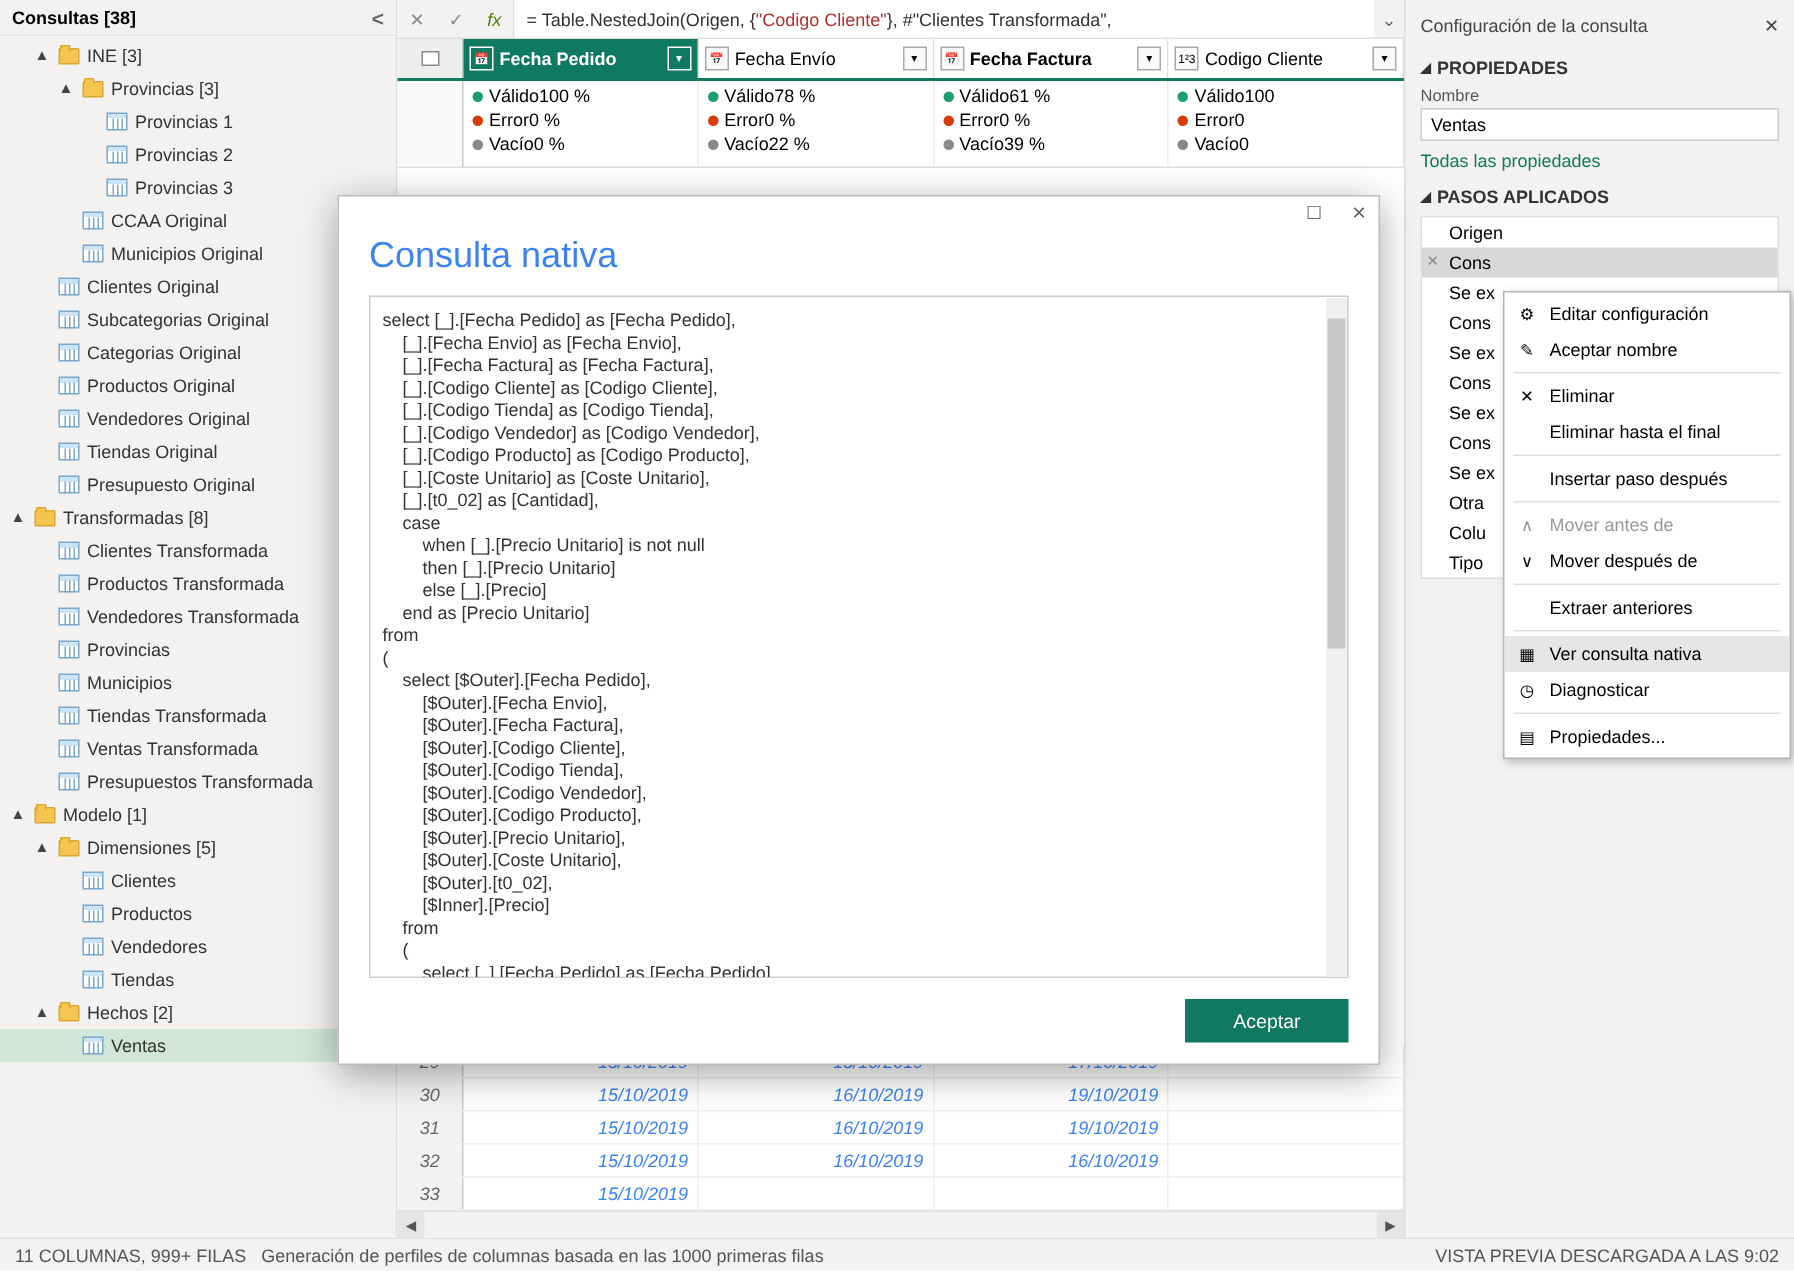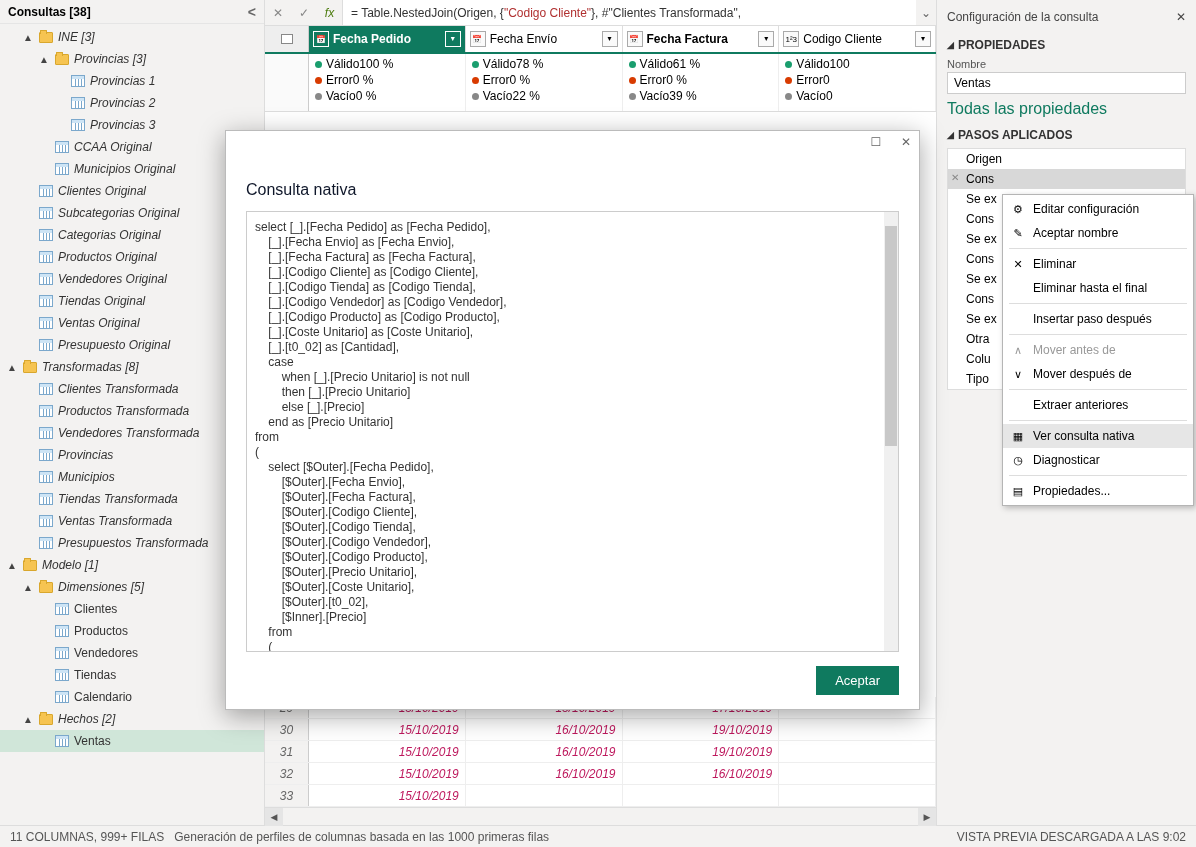--- a/index.html
+++ b/index.html
@@ -12,21 +12,21 @@
 .tree { padding: 2px 0; }
 .tree-row { display: flex; align-items: center; padding: 2px 6px; height: 22px; cursor: pointer; white-space: nowrap; }
 .tree-row.selected { background: #d0e6d9; }
 .tree-row .indent { display: inline-block; }
 .tree-row .caret { width: 12px; text-align: center; color: #444; font-size: 10px; }
 .tree-row .icon { width: 16px; height: 16px; margin: 0 4px; display: inline-flex; align-items: center; justify-content: center; }
 .folder-icon { background: #f6c451; border: 1px solid #d9a72d; width: 14px; height: 11px; border-radius: 1px; position: relative; }
 .folder-icon::before { content: ""; position: absolute; top: -3px; left: 0; width: 5px; height: 3px; background: #f6c451; border: 1px solid #d9a72d; border-bottom: none; border-radius: 1px 1px 0 0; }
 .table-icon { border: 1px solid #7ba8cc; width: 14px; height: 12px; background: linear-gradient(#cde4f5, #cde4f5 30%, #fff 30%, #fff); position: relative; }
 .table-icon::after { content: ""; position: absolute; top: 3px; left: 3px; width: 1px; height: 8px; background: #7ba8cc; box-shadow: 3px 0 #7ba8cc, 6px 0 #7ba8cc; }
-.tree-label { color: #333; font-style: italic; }
+.tree-label { color: #333; }
 .tree-label.normal { font-style: normal; }
 
 .center-panel { flex: 1; display: flex; flex-direction: column; background: #fff; position: relative; }
 .formula-bar { display: flex; align-items: center; height: 26px; border-bottom: 1px solid #ddd; background: #f3f2f1; }
 .formula-bar .btn { width: 26px; text-align: center; color: #888; }
 .formula-bar .fx { font-style: italic; color: #4d7c0f; width: 26px; border-right: 1px solid #ddd; height: 100%; display: flex; align-items: center; justify-content: center; }
 .formula-input { flex: 1; padding: 0 8px; font-family: Consolas, monospace; font-size: 12px; color: #333; background: #fff; height: 100%; display: flex; align-items: center; border: none; }
 .formula-input .hl { color: #b03030; }
 .formula-bar .dd { width: 20px; text-align: center; color: #666; }
 
@@ -45,48 +45,48 @@
 .profile-cell { flex: 1; border-right: 1px solid #eee; padding: 2px 6px; font-size: 11px; }
 .profile-line { display: flex; justify-content: flex-start; height: 16px; align-items: center; }
 .dot { width: 7px; height: 7px; border-radius: 50%; display: inline-block; margin-right: 4px; }
 .dot.green { background: #1a9e6e; }
 .dot.red { background: #d83b01; }
 .dot.grey { background: #888; }
 
 .grid-body { flex: 1; overflow: auto; }
 .grid-data-row { display: flex; height: 22px; border-bottom: 1px solid #eee; }
 .rownum-cell { width: 44px; background: #f3f2f1; border-right: 1px solid #ccc; display: flex; align-items: center; justify-content: center; font-style: italic; color: #666; }
-.data-cell { flex: 1; border-right: 1px solid #eee; padding: 0 6px; display: flex; align-items: center; justify-content: flex-end; font-style: italic; color: #be185d; }
+.data-cell { flex: 1; border-right: 1px solid #eee; padding: 0 6px; display: flex; align-items: center; justify-content: flex-end; font-style: italic; color: #3b82f6; }
 .grid-scrollbar { height: 18px; background: #f3f2f1; border-top: 1px solid #ddd; position: relative; }
 .sb-arrow { position: absolute; top: 0; width: 18px; height: 18px; background: #e5e5e5; text-align: center; line-height: 18px; font-size: 9px; color: #555; }
 .sb-arrow.left { left: 0; }
 .sb-arrow.right { right: 0; }
 
 .settings-panel { width: 260px; background: #f3f2f1; border-left: 1px solid #ddd; padding: 6px 10px; }
 .settings-header { display: flex; justify-content: space-between; align-items: center; height: 22px; color: #444; }
 .settings-header .close { cursor: pointer; }
 .sect-title { font-weight: 600; margin-top: 10px; color: #333; display: flex; align-items: center; }
 .sect-title .caret { font-size: 9px; margin-right: 4px; }
 .field-label { margin-top: 6px; color: #555; font-size: 11px; }
 .field-input { width: 100%; padding: 3px 6px; border: 1px solid #ccc; background: #fff; margin-top: 2px; }
-.link { color: #0f7a5f; margin-top: 6px; display: block; cursor: pointer; font-size: 16px; }
+.link { color: #0f7a5f; margin-top: 6px; display: block; cursor: pointer; font-size: 12px; }
 .steps-list { margin-top: 6px; border: 1px solid #ddd; background: #fff; }
 .step-row { padding: 3px 8px 3px 18px; position: relative; cursor: pointer; height: 20px; display: flex; align-items: flex-start; }
 .step-row .x { position: absolute; left: 3px; color: #888; font-size: 10px; }
 .step-row.selected { background: #d8d8d8; }
 
 .modal-overlay { position: absolute; top: 130px; left: 225px; width: 695px; height: 580px; background: #fff; box-shadow: 0 6px 24px rgba(0,0,0,0.35); border: 1px solid #bbb; display: flex; flex-direction: column; }
 .modal-titlebar { display: flex; justify-content: flex-end; padding: 4px; gap: 12px; }
 .modal-titlebar span { cursor: pointer; color: #666; width: 18px; text-align: center; }
-.modal-title { font-size: 16px; padding: 4px 20px 12px; color: #0f172a; margin-top: 24px; }
+.modal-title { font-size: 24px; padding: 4px 20px 12px; color: #3b82f6; }
 .modal-body { flex: 1; margin: 0 20px; border: 1px solid #ccc; overflow: auto; padding: 8px; font-family: Consolas, monospace; font-size: 12px; white-space: pre; color: #333; line-height: 1.25; position: relative; }
 .modal-body-scroll { position: absolute; right: 0; top: 0; width: 14px; height: 100%; background: #f0f0f0; }
 .modal-body-scroll .thumb { position: absolute; top: 14px; right: 1px; width: 12px; height: 220px; background: #c8c8c8; }
 .modal-footer { padding: 14px 20px; display: flex; justify-content: flex-end; }
-.btn-accept { background: #0f7a5f; color: #fff; border: none; padding: 7px 19px; cursor: pointer; font-size: 13px; }
+.btn-accept { background: #0f7a5f; color: #fff; border: none; padding: 7px 32px; cursor: pointer; font-size: 13px; }
 
 .context-menu { position: absolute; top: 194px; right: 2px; width: 192px; background: #fff; border: 1px solid #b5b5b5; box-shadow: 2px 2px 6px rgba(0,0,0,0.25); padding: 2px 0; z-index: 50; }
 .cm-item { display: flex; align-items: center; padding: 4px 10px 4px 6px; cursor: pointer; height: 24px; }
 .cm-item:hover, .cm-item.highlight { background: #e6e6e6; }
 .cm-item.disabled { color: #999; cursor: default; }
 .cm-icon { width: 18px; height: 16px; margin-right: 6px; display: inline-flex; align-items: center; justify-content: center; font-size: 11px; }
 .cm-sep { height: 1px; background: #ddd; margin: 3px 6px; }
 
 .status-bar { height: 22px; background: #f3f2f1; border-top: 1px solid #ddd; display: flex; align-items: center; padding: 0 10px; font-size: 11px; color: #555; justify-content: space-between; }
 </style>
@@ -204,28 +204,20 @@
             <span class="table-icon"></span>
           </span>
           <span class="tree-label">Tiendas Original</span>
         </div>
         <div class="tree-row">
           <span class="indent" style="width: 16px;"></span>
           <span class="caret"></span>
           <span class="icon">
             <span class="table-icon"></span>
           </span>
-          <span class="tree-label">Ventas Original</span>
-        </div>
-        <div class="tree-row">
-          <span class="indent" style="width: 16px;"></span>
-          <span class="caret"></span>
-          <span class="icon">
-            <span class="table-icon"></span>
-          </span>
           <span class="tree-label">Presupuesto Original</span>
         </div>
         <div class="tree-row">
           <span class="indent" style="width: 0px;"></span>
           <span class="caret">▲</span>
           <span class="icon">
             <span class="folder-icon"></span>
           </span>
           <span class="tree-label">Transformadas [8]</span>
         </div>
@@ -333,28 +325,20 @@
           </span>
           <span class="tree-label normal">Vendedores</span>
         </div>
         <div class="tree-row">
           <span class="indent" style="width: 32px;"></span>
           <span class="caret"></span>
           <span class="icon">
             <span class="table-icon"></span>
           </span>
           <span class="tree-label normal">Tiendas</span>
-        </div>
-        <div class="tree-row">
-          <span class="indent" style="width: 32px;"></span>
-          <span class="caret"></span>
-          <span class="icon">
-            <span class="table-icon"></span>
-          </span>
-          <span class="tree-label normal">Calendario</span>
         </div>
         <div class="tree-row">
           <span class="indent" style="width: 16px;"></span>
           <span class="caret">▲</span>
           <span class="icon">
             <span class="folder-icon"></span>
           </span>
           <span class="tree-label">Hechos [2]</span>
         </div>
         <div class="tree-row selected">

